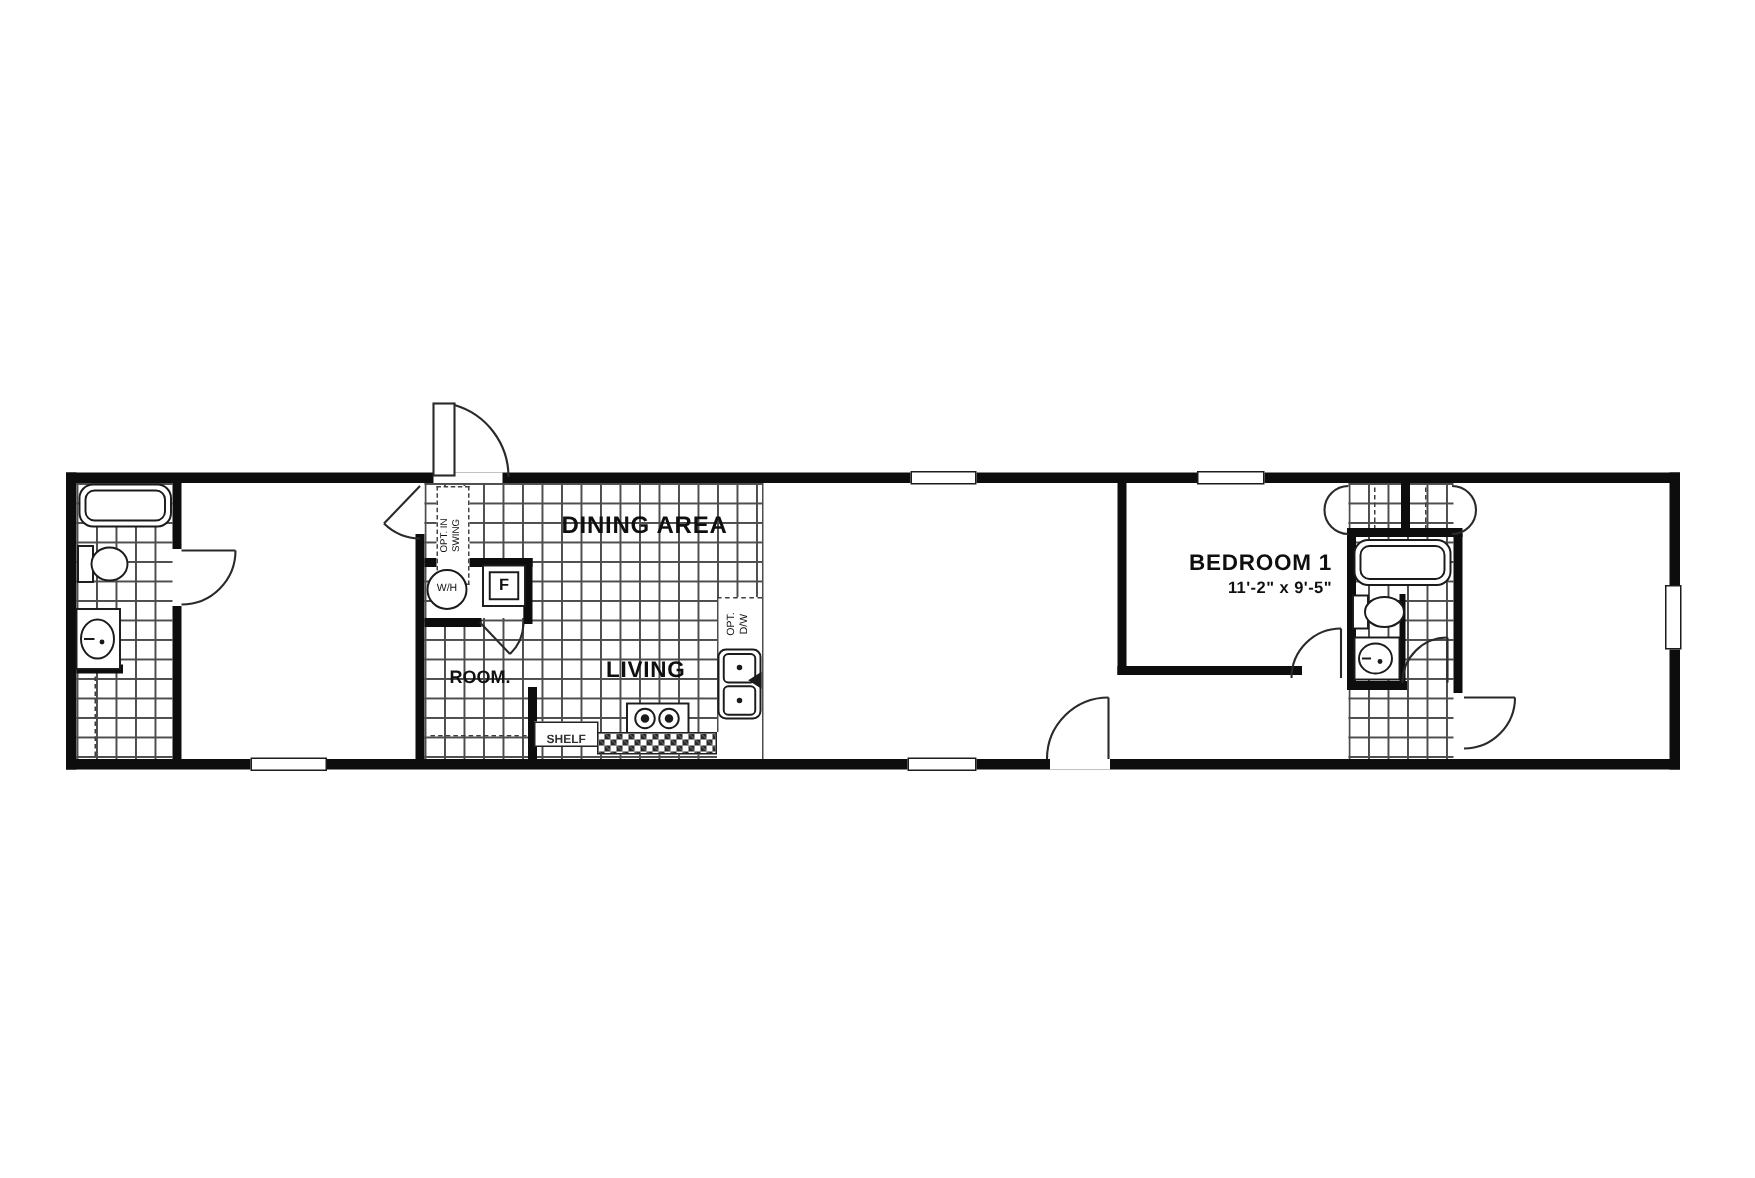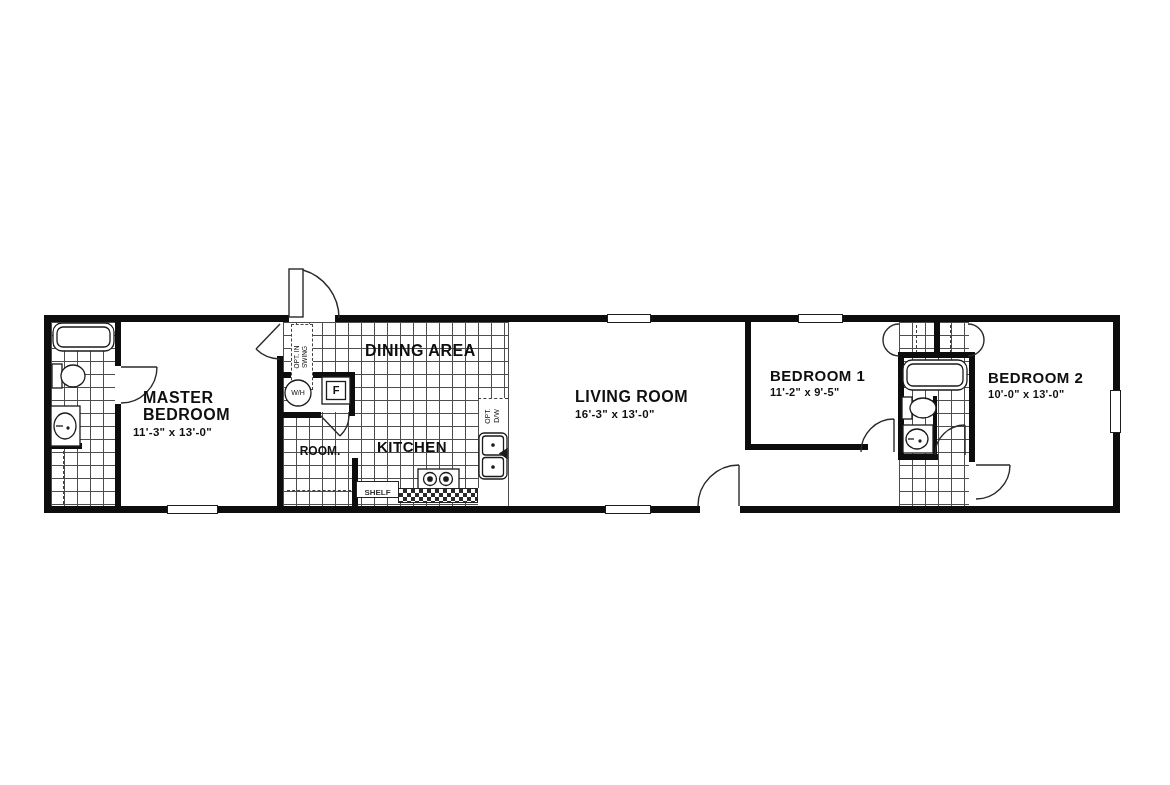--- a/index.html
+++ b/index.html
@@ -10,21 +10,21 @@
   .tile{position:absolute;background-color:#fff;
         background-image:linear-gradient(to right,#4d4d4d 1px,transparent 1px),
                          linear-gradient(to bottom,#4d4d4d 1px,transparent 1px);
         background-size:13px 13px;}
   .white{position:absolute;background:#fff;}
   .window{position:absolute;background:#fff;border:1px solid #1c1c1c;box-sizing:border-box;}
   .dash-v{position:absolute;width:0;border-left:1px dashed #3d3d3d;}
   .dash-h{position:absolute;height:0;border-top:1px dashed #3d3d3d;}
   .thin-v{position:absolute;width:1px;background:#4d4d4d;}
   .dashedbox{position:absolute;background:#fff;border:1px dashed #444;box-sizing:border-box;}
-  .room-label{position:absolute;color:#0f0f0f;text-align:left;font-weight:bold;}
+  .room-label{position:absolute;color:#0f0f0f;text-align:right;font-weight:bold;}
   .room-name{font-size:16px;line-height:17px;letter-spacing:.5px;}
   .room-name.sm{font-size:15px;line-height:15px;}
   .room-dims{font-size:11.5px;line-height:12px;margin-top:3px;letter-spacing:.3px;}
   .tag{position:absolute;color:#111;font-weight:bold;text-align:center;}
   .vtext{transform:rotate(-90deg);}
   .shelfbox{position:absolute;background:#fff;border:1px solid #222;box-sizing:border-box;
             display:flex;align-items:flex-end;justify-content:center;}
   .checker{position:absolute;border:1px solid #222;box-sizing:border-box;background-color:#fff;
     background-image:linear-gradient(45deg,#2a2a2a 25%,transparent 25%,transparent 75%,#2a2a2a 75%),
                      linear-gradient(45deg,#2a2a2a 25%,transparent 25%,transparent 75%,#2a2a2a 75%);
@@ -150,48 +150,36 @@
       <path d="M899,324 A16,16 0 0 0 899,356"></path>
       <path d="M968,324 A16,16 0 0 1 968,356"></path>
     </g>
   </svg>
 
   <div class="shelfbox" style="left:356px;top:481px;width:43px;height:17px;">
     <span style="font-size:8px;font-weight:bold;color:#333;line-height:9px;">SHELF</span>
   </div>
   <div class="checker" style="left:398px;top:488px;width:80px;height:15px;"></div>
 
-  <div class="room-label" style="left:133px;top:389px;width:140px;">
-    <div class="room-name" style="width:120px;margin:0 auto;">MASTER BEDROOM</div>
-    <div class="room-dims">11'-3" x 13'-0"</div>
-  </div>
 
   <div class="room-label" style="left:365px;top:342px;width:120px;">
     <div class="room-name">DINING AREA</div>
   </div>
 
   <div class="room-label" style="left:377px;top:439px;width:80px;">
-    <div class="room-name sm">KITCHEN</div>
+    <div class="room-name sm">LIVING</div>
   </div>
 
   <div class="tag" style="left:298px;top:444px;width:44px;font-size:12px;">ROOM.</div>
 
-  <div class="room-label" style="left:575px;top:388px;width:140px;">
-    <div class="room-name">LIVING ROOM</div>
-    <div class="room-dims">16'-3" x 13'-0"</div>
-  </div>
 
   <div class="room-label" style="left:770px;top:368px;width:118px;">
     <div class="room-name sm">BEDROOM 1</div>
     <div class="room-dims" style="font-size:11px;">11'-2" x 9'-5"</div>
   </div>
 
-  <div class="room-label" style="left:988px;top:370px;width:126px;">
-    <div class="room-name sm">BEDROOM 2</div>
-    <div class="room-dims" style="font-size:11px;">10'-0" x 13'-0"</div>
-  </div>
 
   <div class="tag" style="left:287px;top:389px;width:22px;font-size:7px;font-weight:normal;">W/H</div>
   <div class="tag" style="left:328px;top:384px;width:16px;font-size:11px;">F</div>
   <div class="tag vtext" style="left:479px;top:406px;width:28px;height:20px;font-size:7px;line-height:9px;font-weight:normal;">OPT. D/W</div>
   <div class="tag vtext" style="left:285px;top:348px;width:34px;height:18px;font-size:6.5px;line-height:8px;font-weight:normal;">OPT. IN SWING</div>
 
 </div>
 
 </body></html>

